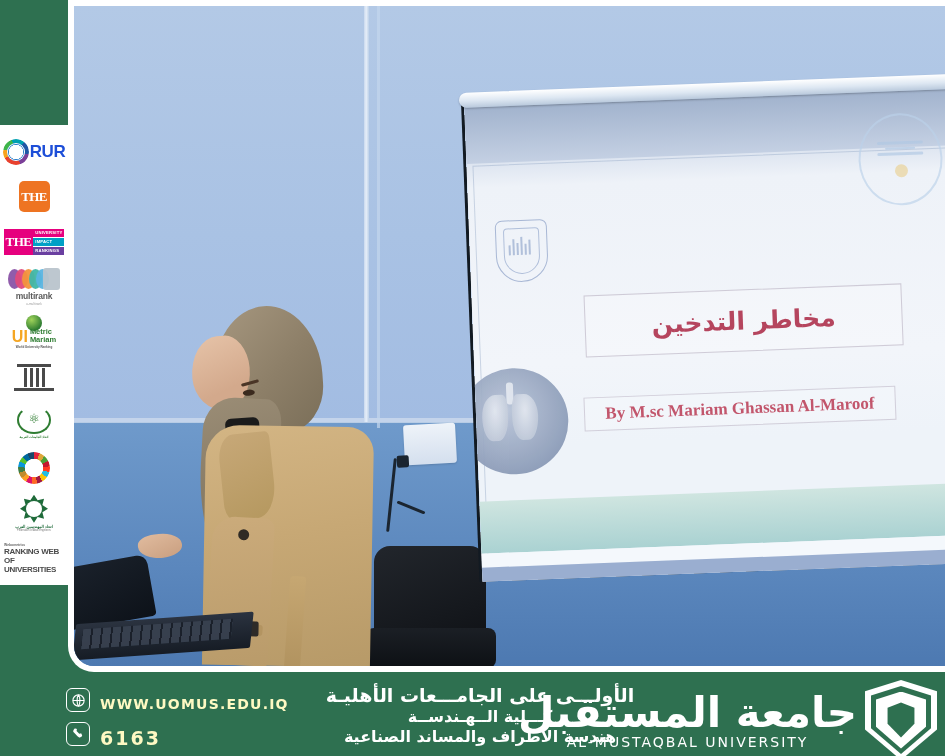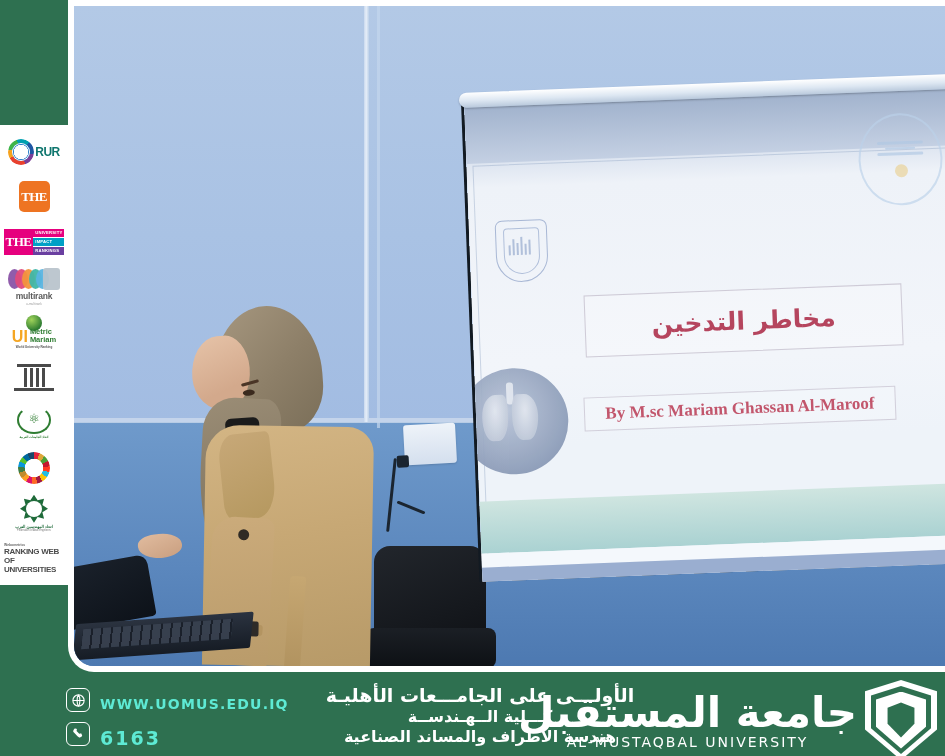--- a/index.html
+++ b/index.html
@@ -60,21 +60,21 @@
         #e8412e 320deg 360deg);
     position: relative;
     -webkit-mask: radial-gradient(circle, transparent 0 7px, #000 7.5px);
             mask: radial-gradient(circle, transparent 0 7px, #000 7.5px);
   }
   .rur-globe {
     position:absolute; left:4px; top:4px; width:18px; height:18px;
     border-radius:50%; background:#1f78c8;
     box-shadow: inset 0 0 0 1px #fff;
   }
-  .rur-text { font-size: 12px; font-weight: 700; color:#0f766e; letter-spacing:-0.5px; }
+  .rur-text { font-size: 17px; font-weight: 700; color:#1d4ed8; letter-spacing:-0.5px; }
 
   
   .the-box {
     width: 31px; height: 31px; background:#ee7422; border-radius:5px;
     display:flex; align-items:center; justify-content:center;
     color:#fff; font-weight:900; font-size:13px; letter-spacing:-0.6px;
     font-family:"Liberation Serif", serif;
   }
 
   
@@ -469,21 +469,21 @@
     z-index:8;
   }
   .contact-row { display:flex; align-items:center; gap:10px; }
   .c-icon {
     width:24px; height:24px; border:1.6px solid #ffffff; border-radius:6px;
     display:flex; align-items:center; justify-content:center;
     color:#fff;
   }
   .c-icon svg { display:block; }
   .c-text {
-    color:#5eead4; font-weight:700; font-size:14px; letter-spacing:1.2px;
+    color:#fef9c3; font-weight:700; font-size:14px; letter-spacing:1.2px;
     font-family:"DejaVu Sans", sans-serif;
     margin-top:8px;
   }
   .c-text.phone { font-size:19px; letter-spacing:2px; }
 
   .center-lines {
     position:absolute; left:300px; top:684px; width:360px;
     display:flex; flex-direction:column; align-items:center; gap:1px;
     z-index:8;
   }

